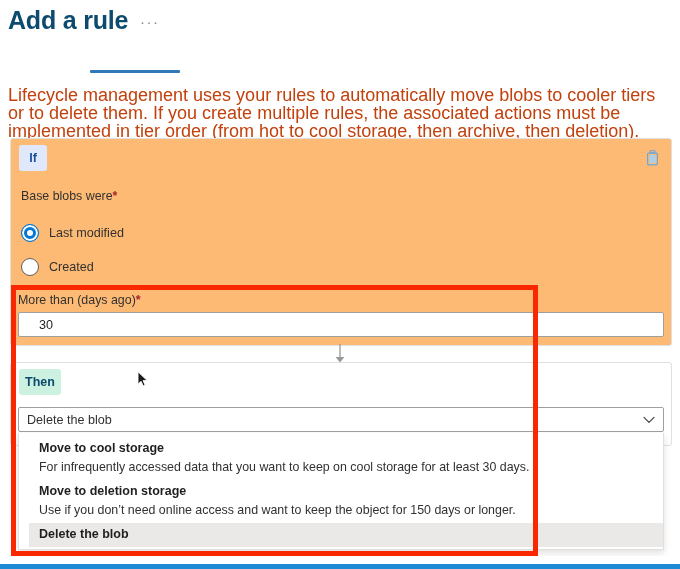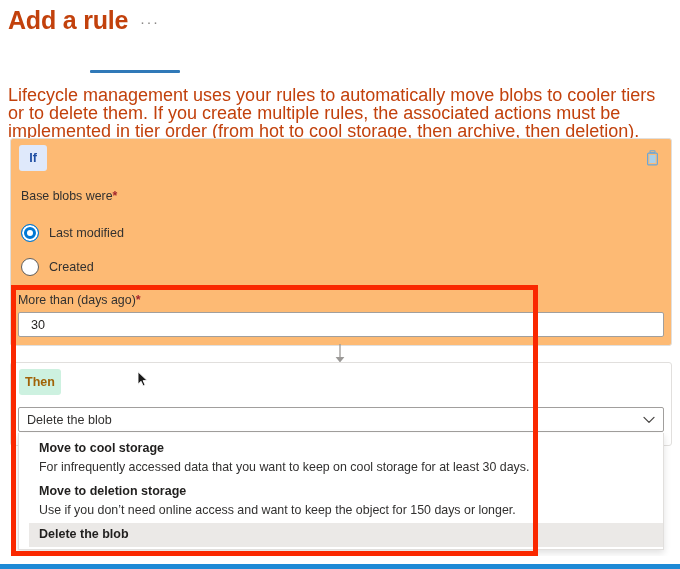--- a/index.html
+++ b/index.html
@@ -18,21 +18,21 @@
     background: #ffffff;
   }
 
   
   .page-title {
     position: absolute;
     left: 8px;
     top: 6px;
     font-size: 25px;
     font-weight: 600;
-    color: #c2410c;
+    color: #0c4a6e;
     letter-spacing: -0.2px;
   }
   .ellipsis-menu {
     position: absolute;
     left: 140px;
     top: 16px;
     font-size: 15px;
     color: #8a8886;
     letter-spacing: 1.5px;
     line-height: 12px;
@@ -179,21 +179,21 @@
     left: 18px;
     top: 312px;
     width: 646px;
     height: 25px;
     border: 1px solid #a19f9d;
     border-radius: 2px;
     background: #ffffff;
     font-family: "Liberation Sans", sans-serif;
     font-size: 12.6px;
     color: #201f1e;
-    padding: 0 12px;
+    padding: 0 20px;
     outline: none;
   }
 
   
   .arrow-divider {
     position: absolute;
     left: 332px;
     top: 344px;
     width: 16px;
     height: 20px;
@@ -209,21 +209,21 @@
     background: #ffffff;
     border: 1px solid #e1dfdd;
     border-radius: 3px;
   }
   .badge-then {
     left: 8px;
     top: 6px;
     width: 42px;
     height: 26px;
     background: #cdf1e0;
-    color: #a16207;
+    color: #0c4a6e;
   }
 
   
   .combobox {
     position: absolute;
     left: 18px;
     top: 407px;
     width: 646px;
     height: 25px;
     border: 1px solid #a19f9d;

